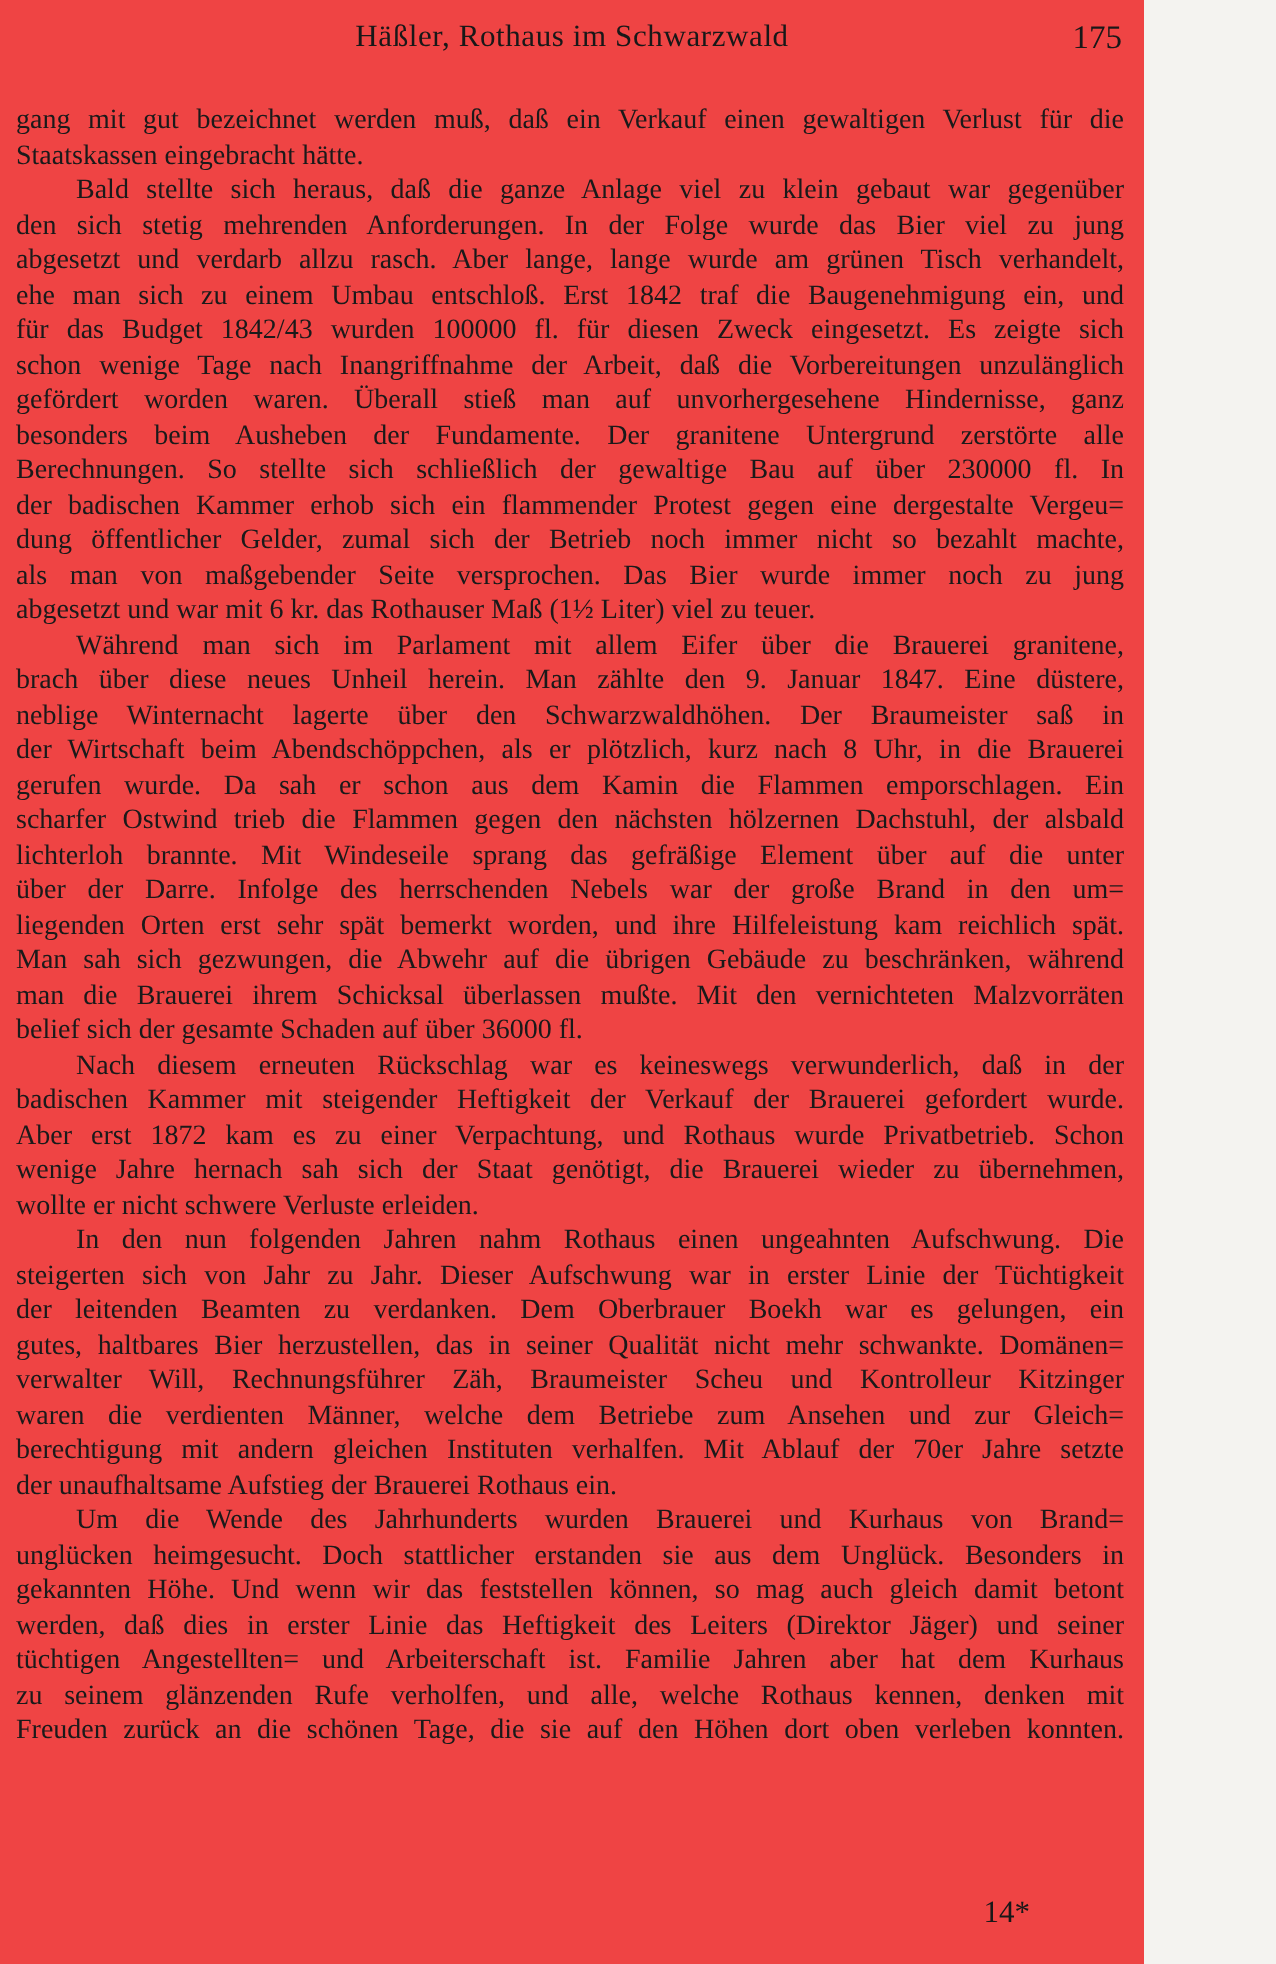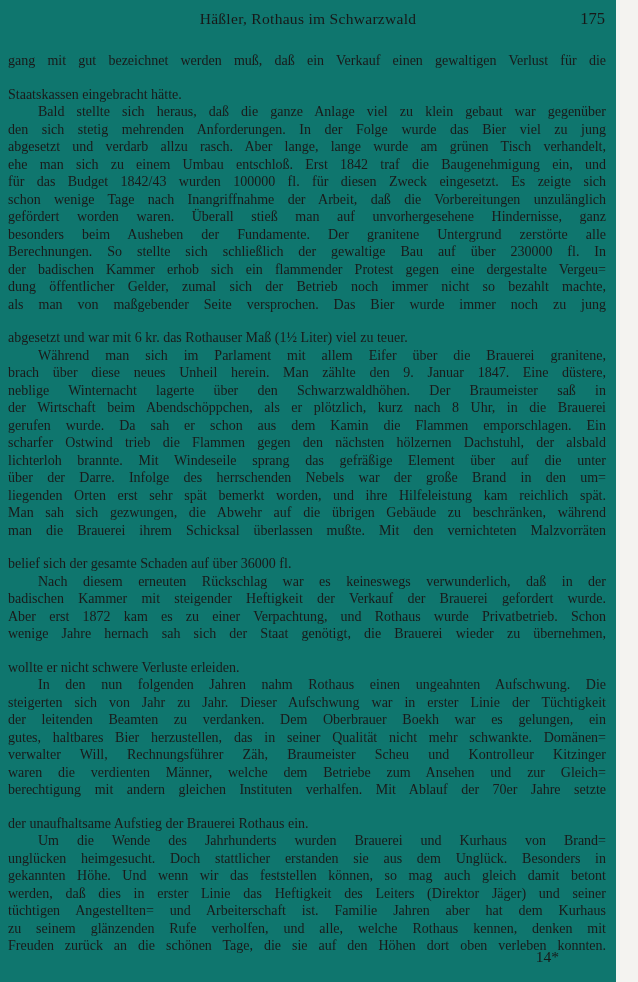--- a/index.html
+++ b/index.html
@@ -3,24 +3,24 @@
 <meta charset="utf-8">
 <title>Häßler, Rothaus im Schwarzwald – S. 175</title>
 <style>
   html, body {
     margin: 0;
     padding: 0;
     background: #f4f3f0;
   }
   .page {
     position: relative;
-    width: 616px;
+    width: 572px;
     height: 982px;
     margin: 0;
-    background: #0f766e;
+    background: #ef4444;
     color: #1a1a1a;
     font-family: "Liberation Serif", "DejaVu Serif", serif;
     overflow: hidden;
     box-sizing: border-box;
   }
   
   .running-header {
     position: absolute;
     top: 10px;
     left: 0;
@@ -54,21 +54,21 @@
   .line {
     height: 17.5px;
     line-height: 17.5px;
     font-size: 14px;
     text-align: justify;
     text-align-last: justify;
     overflow: hidden;
     white-space: normal;
   }
   .line.indent { text-indent: 30px; }
-  .line.short { text-align-last: left; margin-top: 16px; }
+  .line.short { text-align-last: left; }
   
   .signature-mark {
     position: absolute;
     right: 57px;
     bottom: 16px;
     font-size: 15.5px;
     color: #181818;
   }
 </style>
 </head>

